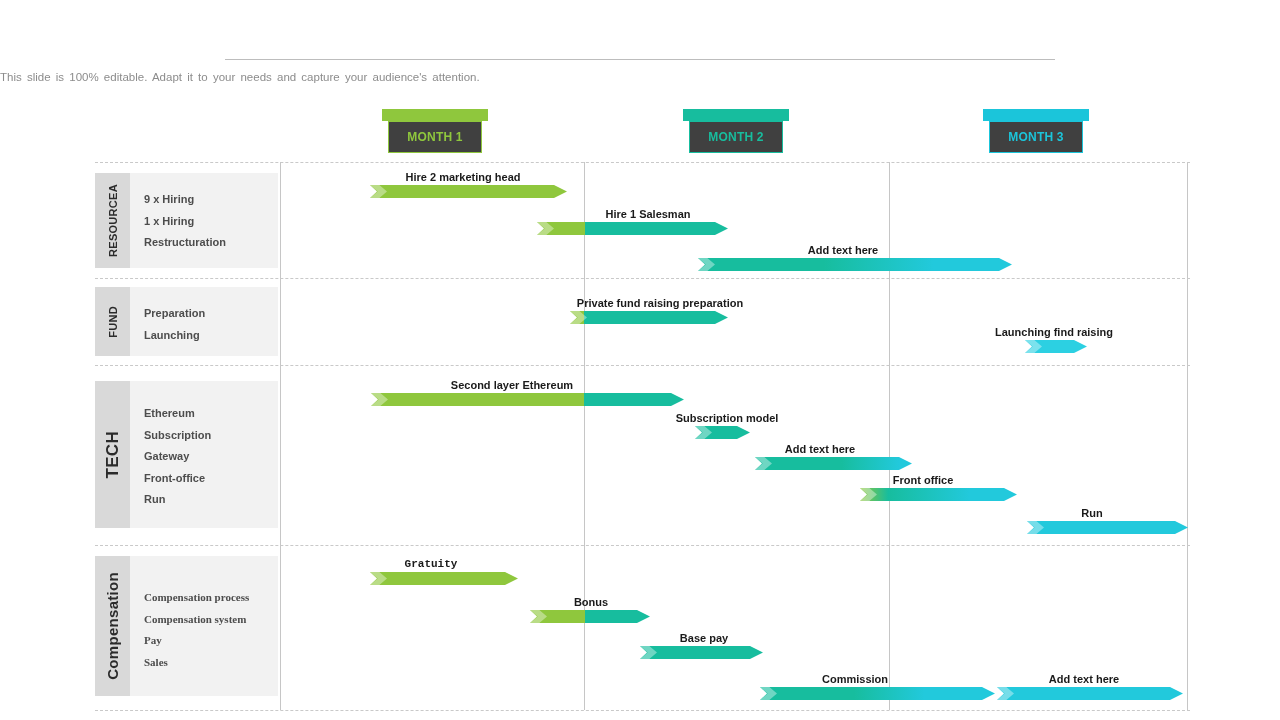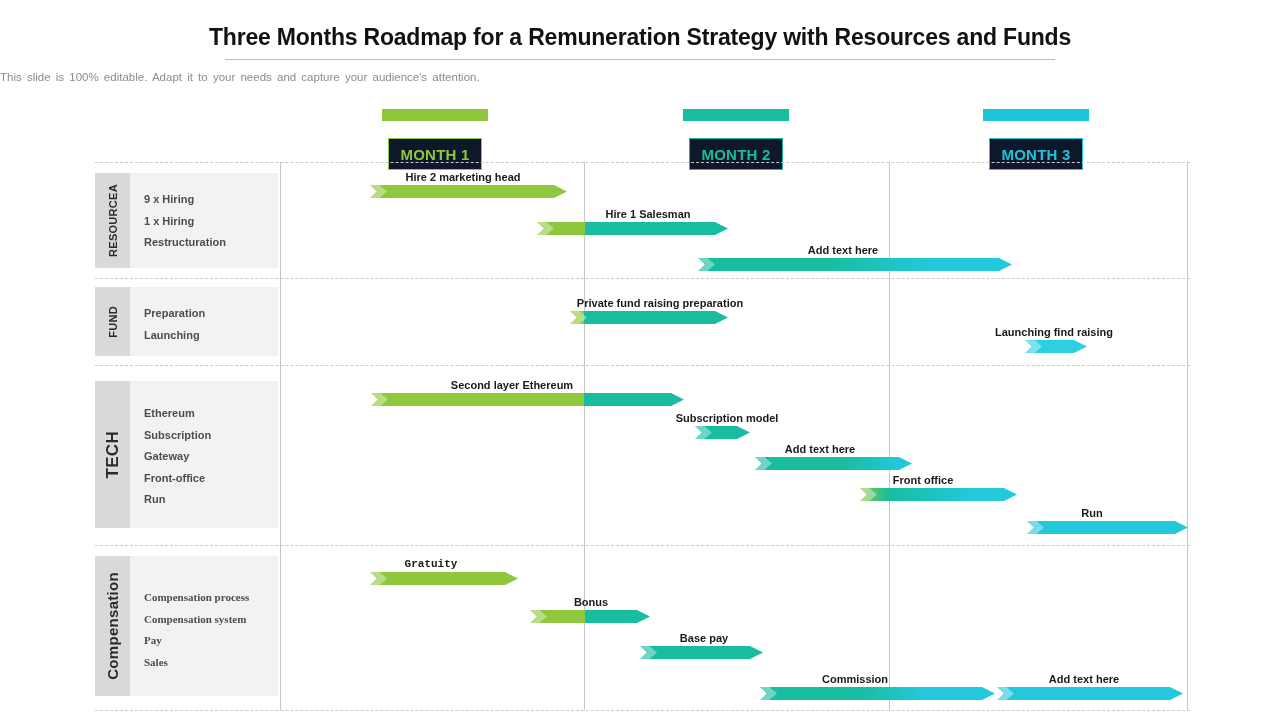--- a/index.html
+++ b/index.html
@@ -14,23 +14,23 @@
   }
   .title-rule{position:absolute;top:59px;left:225px;width:830px;height:1px;background:#bdbdbd;}
   .subtitle{
     position:absolute;top:71px;left:0;width:1280px;text-align:left;
     font-size:11.5px;color:#8c8c8c;word-spacing:2px;
   }
   
   .month{position:absolute;top:106px;width:120px;height:50px;}
   .month .cap{position:absolute;top:3px;left:7px;width:106px;height:12px;}
   .month .box{
-    position:absolute;top:32px;left:13px;width:92px;height:30px;background:#0f172a;
+    position:absolute;top:15px;left:13px;width:92px;height:30px;background:#404040;
     border:1px solid;display:flex;align-items:center;justify-content:center;
-    font-size:15px;font-weight:bold;letter-spacing:0.2px;
+    font-size:12px;font-weight:bold;letter-spacing:0.2px;
   }
   
   .vline{position:absolute;top:162px;height:548px;width:1px;background:#c6c6c6;}
   .hdash{position:absolute;left:95px;width:1095px;height:0;border-top:1px dashed #c9c9c9;}
   
   .sec-label{
     position:absolute;left:95px;width:35px;background:#d9d9d9;
     display:flex;align-items:center;justify-content:center;
   }
   .sec-label span{
@@ -60,21 +60,20 @@
   .bar-label{
     position:absolute;transform:translateX(-50%);
     font-size:11px;font-weight:bold;color:#1a1a1a;white-space:nowrap;text-align:right;
   }
 </style>
 </head>
 <body>
 
 <div id="slide">
 
-  <div class="title">Three Months Roadmap for a Remuneration Strategy with Resources and Funds</div>
   <div class="title-rule"></div>
   <div class="subtitle">This slide is 100% editable. Adapt it to your needs and capture your audience's attention.</div>
 
   <div class="month" id="month-0" style="left:375px">
     <div class="cap" style="background: rgb(143, 199, 61);"></div>
     <div class="box" style="border-color: rgb(143, 199, 61); color: rgb(143, 199, 61);">MONTH 1</div>
   </div>
   <div class="month" id="month-1" style="left:676px">
     <div class="cap" style="background: rgb(23, 189, 158);"></div>
     <div class="box" style="border-color: rgb(23, 189, 158); color: rgb(23, 189, 158);">MONTH 2</div>

